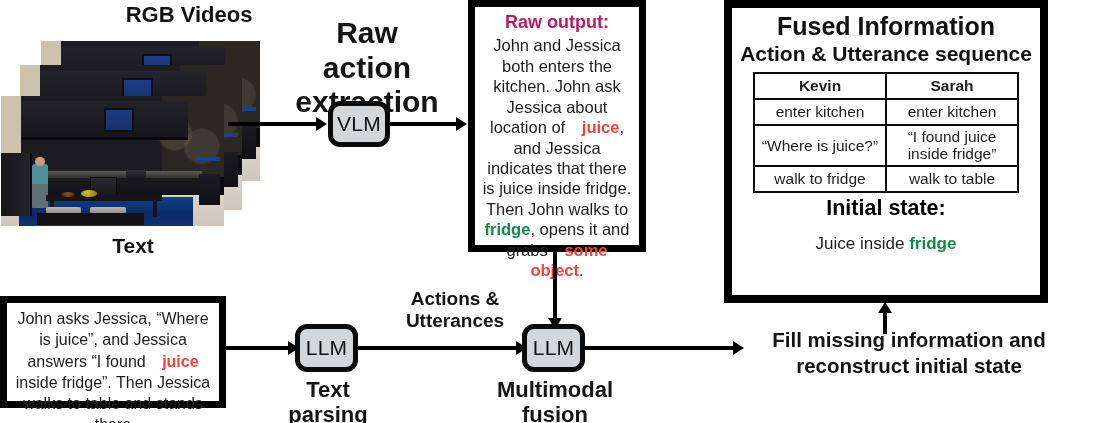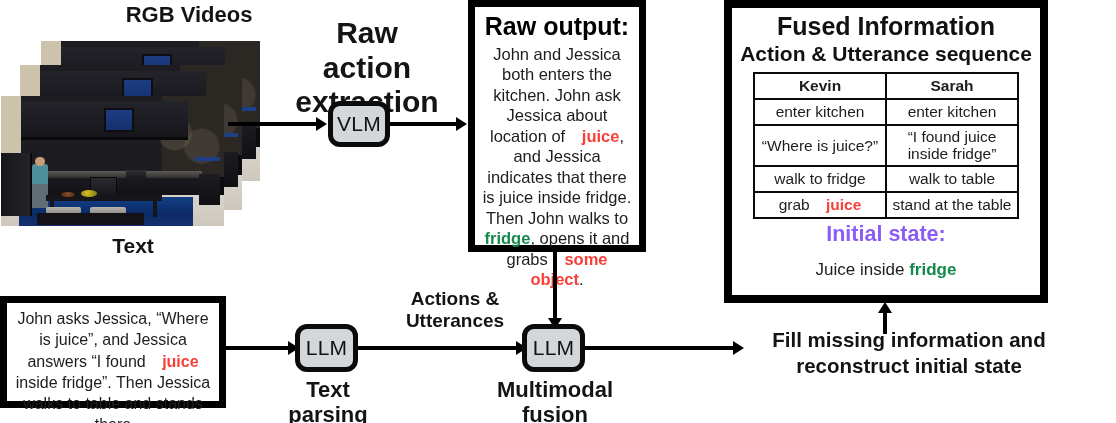--- a/index.html
+++ b/index.html
@@ -53,23 +53,23 @@
   .rawbox {
     padding: 4px 7px 6px 7px;
     text-align: center;
     font-size: 16.5px;
     line-height: 1.24;
     color: #1d1d1d;
   }
   .rawbox .title {
     display: block;
     font-weight: bold;
-    font-size: 25px;
+    font-size: 18px;
     margin-bottom: 2px;
-    color: #000000;
+    color: #be185d;
   }
   .textbox {
     padding: 5px 8px;
     text-align: center;
     font-size: 16px;
     line-height: 1.33;
     color: #1d1d1d;
   }
 
   .red   { color: #f8403a; font-weight: bold; padding-left: 12px; }
@@ -78,21 +78,21 @@
   
   #fused {
     box-sizing: border-box;
     background: #ffffff;
     border: 8px solid #000000;
     padding: 4px 8px;
     text-align: center;
   }
   #fused .t1 { font-size: 25px; font-weight: bold; line-height: 1.18; color: #111; }
   #fused .t2 { font-size: 21px; font-weight: bold; line-height: 1.2; color: #111; margin-top: -1px;}
-  #fused .t3 { font-size: 21.5px; font-weight: bold; line-height: 1.2; color: #8b5cf6; margin-top: 3px; text-align: center; }
+  #fused .t3 { font-size: 21.5px; font-weight: bold; line-height: 1.2; color: #000000; margin-top: 3px; text-align: center; }
   #fused .t4 { font-size: 17px; line-height: 1.2; color: #1d1d1d; margin-top: 12px; }
 
   table.seq {
     border-collapse: collapse;
     margin: 6px auto 0 auto;
     width: 266px;
     table-layout: fixed;
     background: #fff;
   }
   table.seq td, table.seq th {
@@ -368,24 +368,20 @@
             <td class="tight">enter kitchen</td>
           </tr>
           <tr>
             <td>“Where is juice?”</td>
             <td class="tight">“I found juice inside fridge”</td>
           </tr>
           <tr>
             <td>walk to fridge</td>
             <td class="tight">walk to table</td>
           </tr>
-          <tr>
-            <td><span>grab </span><span class="red">juice</span></td>
-            <td class="tight">stand at the table</td>
-          </tr>
         </tbody>
     </table>
 
     <div class="t3">Initial state:</div>
     <div class="t4" id="initial-state-value"><span>Juice inside </span><span class="green">fridge</span></div>
   </div>
 
 </div>
 
 </body></html>

